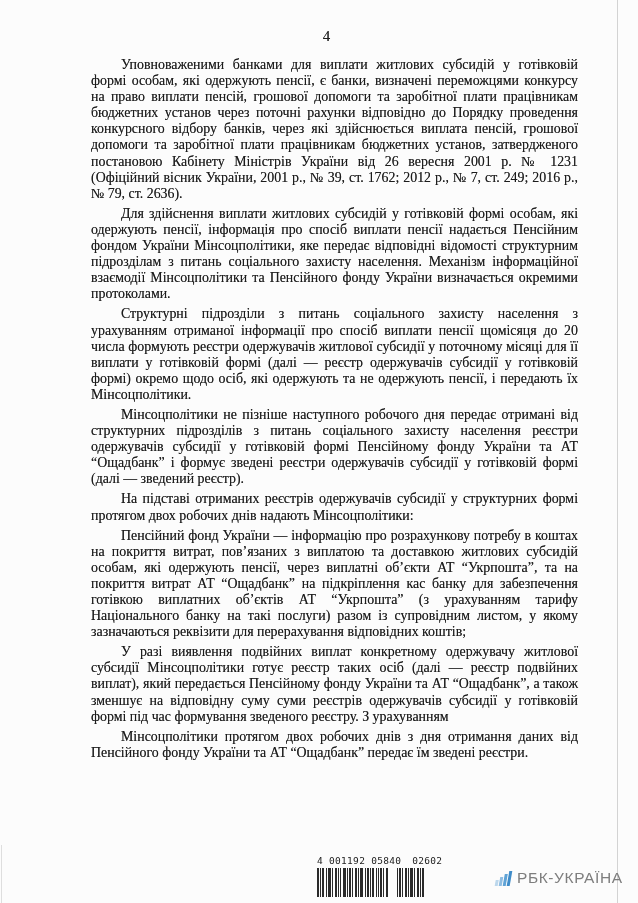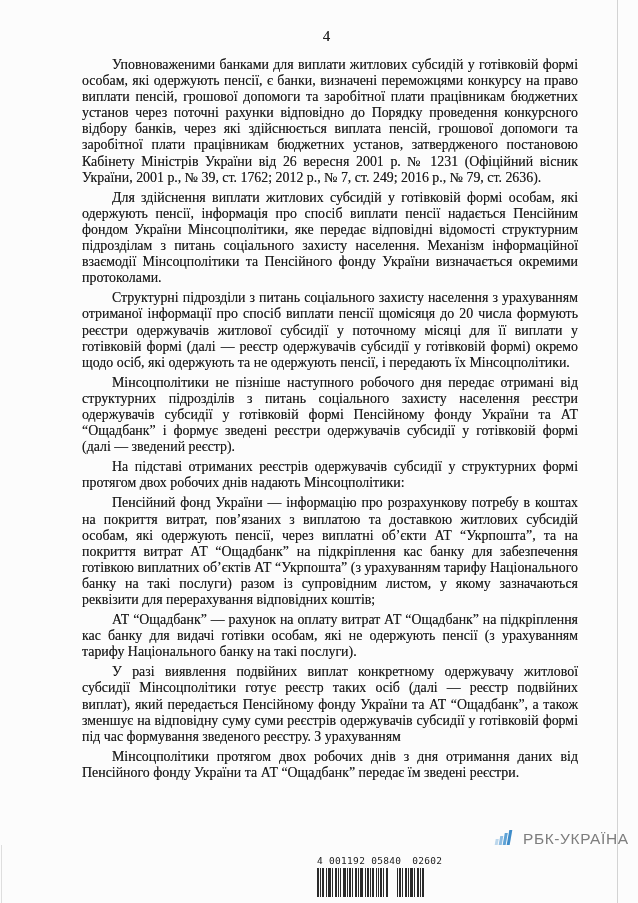--- a/index.html
+++ b/index.html
@@ -40,21 +40,21 @@
     position:absolute;
     left:75px;top:57px;
     width:503px;
     font-size:13.9px;
     line-height:16.1px;
     color:#1c1c1c;
     text-align:justify;
     text-shadow:0 0 .45px rgba(0,0,0,.55);
   }
   .content p{
-    margin:0 0 4px 7px;
+    margin:0 0 4px 16px;
     text-indent:30px;
   }
   
   .barcode{
     position:absolute;
     left:277px;top:855px;
     width:120px;
     margin-left:40px;
   }
   .barcode-digits{
@@ -76,24 +76,24 @@
     align-items:flex-start;
     height:29px;
   }
   .bars .bar{
     height:29px;
     background:#2a2a2a;
   }
   
   .brand{
     position:absolute;
-    left:496px;top:830px;
+    left:496px;top:869px;
     display:flex;
-    align-items:flex-start;
-    gap:12px;
+    align-items:center;
+    gap:6px;
     font-family:"Liberation Sans", sans-serif;
   }
   .brand-icon{
     display:flex;
     align-items:flex-end;
     gap:1px;
     height:15px;
     transform:skewX(-10deg);
   }
   .brand-icon .ibar{width:3px;}
@@ -113,21 +113,20 @@
 
   <div class="pageno">4</div>
 
   <div class="content" id="doc-body">
       <p>Уповноваженими банками для виплати житлових субсидій у готівковій формі особам, які одержують пенсії, є банки, визначені переможцями конкурсу на право виплати пенсій, грошової допомоги та заробітної плати працівникам бюджетних установ через поточні рахунки відповідно до Порядку проведення конкурсного відбору банків, через які здійснюється виплата пенсій, грошової допомоги та заробітної плати працівникам бюджетних установ, затвердженого постановою Кабінету Міністрів України від 26 вересня 2001 р. № 1231 (Офіційний вісник України, 2001 р., № 39, ст. 1762; 2012 р., № 7, ст. 249; 2016 р., № 79, ст. 2636).</p>
       <p>Для здійснення виплати житлових субсидій у готівковій формі особам, які одержують пенсії, інформація про спосіб виплати пенсії надається Пенсійним фондом України Мінсоцполітики, яке передає відповідні відомості структурним підрозділам з питань соціального захисту населення. Механізм інформаційної взаємодії Мінсоцполітики та Пенсійного фонду України визначається окремими протоколами.</p>
       <p>Структурні підрозділи з питань соціального захисту населення з урахуванням отриманої інформації про спосіб виплати пенсії щомісяця до 20 числа формують реєстри одержувачів житлової субсидії у поточному місяці для її виплати у готівковій формі (далі — реєстр одержувачів субсидії у готівковій формі) окремо щодо осіб, які одержують та не одержують пенсії, і передають їх Мінсоцполітики.</p>
       <p>Мінсоцполітики не пізніше наступного робочого дня передає отримані від структурних підрозділів з питань соціального захисту населення реєстри одержувачів субсидії у готівковій формі Пенсійному фонду України та АТ “Ощадбанк” і формує зведені реєстри одержувачів субсидії у готівковій формі (далі — зведений реєстр).</p>
       <p>На підставі отриманих реєстрів одержувачів субсидії у структурних формі протягом двох робочих днів надають Мінсоцполітики:</p>
       <p>Пенсійний фонд України — інформацію про розрахункову потребу в коштах на покриття витрат, пов’язаних з виплатою та доставкою житлових субсидій особам, які одержують пенсії, через виплатні об’єкти АТ “Укрпошта”, та на покриття витрат АТ “Ощадбанк” на підкріплення кас банку для забезпечення готівкою виплатних об’єктів АТ “Укрпошта” (з урахуванням тарифу Національного банку на такі послуги) разом із супровідним листом, у якому зазначаються реквізити для перерахування відповідних коштів;</p>
-      <p>АТ “Ощадбанк” — рахунок на оплату витрат АТ “Ощадбанк” на підкріплення кас банку для видачі готівки особам, які не одержують пенсії (з урахуванням тарифу Національного банку на такі послуги).</p>
       <p>У разі виявлення подвійних виплат конкретному одержувачу житлової субсидії Мінсоцполітики готує реєстр таких осіб (далі — реєстр подвійних виплат), який передається Пенсійному фонду України та АТ “Ощадбанк”, а також зменшує на відповідну суму суми реєстрів одержувачів субсидії у готівковій формі під час формування зведеного реєстру. З урахуванням</p>
       <p>Мінсоцполітики протягом двох робочих днів з дня отримання даних від Пенсійного фонду України та АТ “Ощадбанк” передає їм зведені реєстри.</p>
     </div>
 
   <div class="barcode">
     <div class="barcode-digits">
       <span>4 001192 05840</span>
       <span>02602</span>
     </div>
     <div class="barcode-rows">

